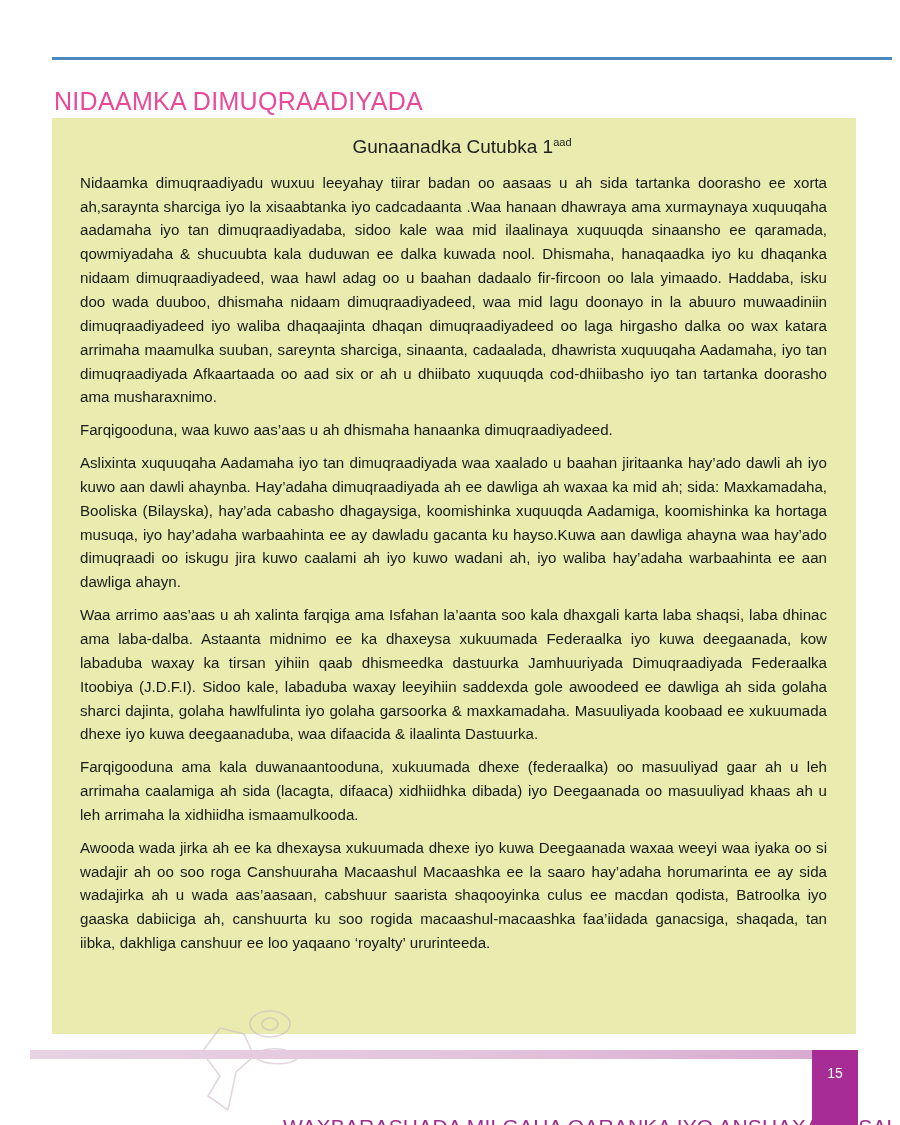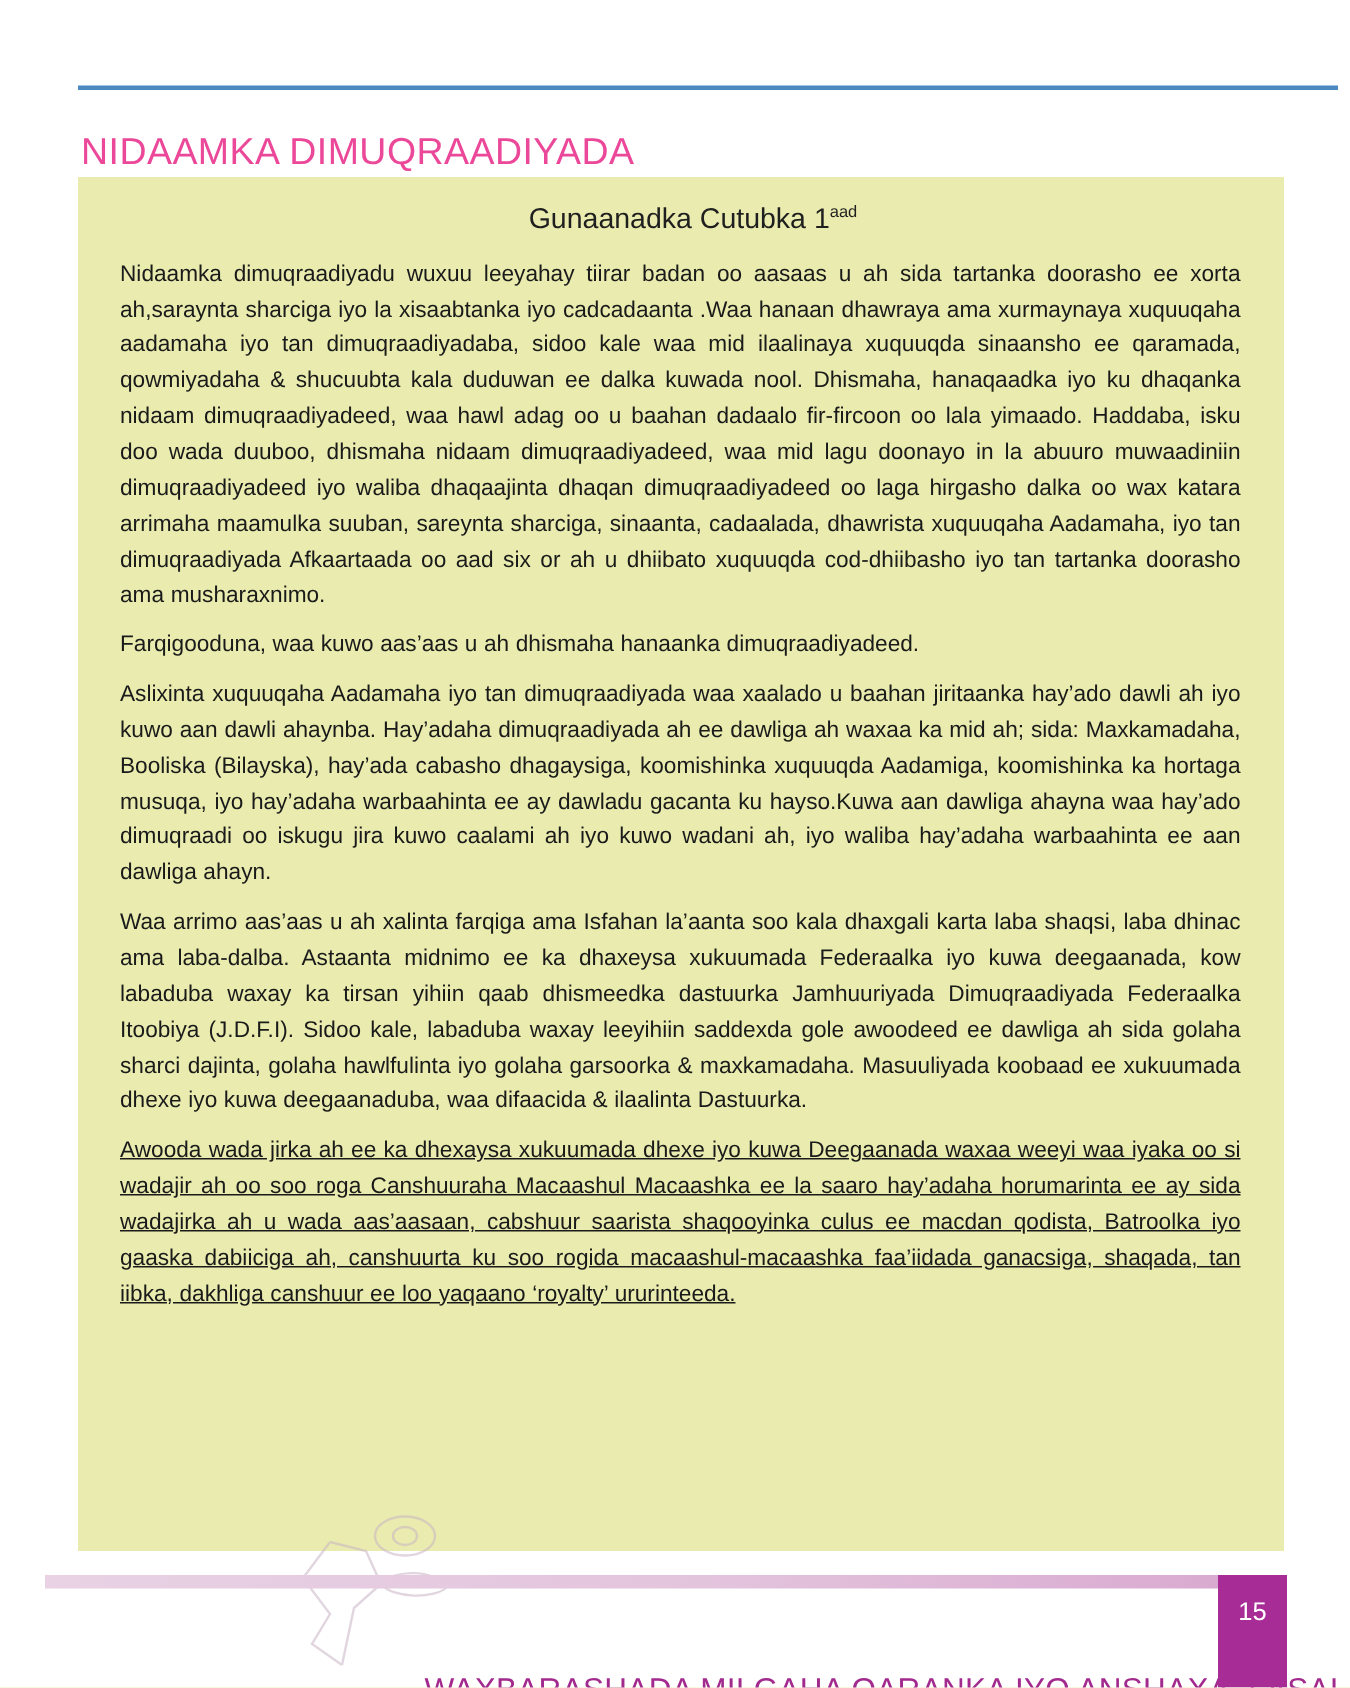--- a/index.html
+++ b/index.html
@@ -72,21 +72,21 @@
 
   .body-par {
     font-size: 15.1px;
     line-height: 1.58;
     color: #1a1a1a;
     text-align: justify;
     margin: 0 17px 9px 0;
     hyphens: manual;
     word-spacing: 0.2px;
   }
-  .body-par:last-child { margin-bottom: 0; text-decoration: underline; }
+  .body-par:last-child { margin-bottom: 0; }
 
   
   .watermark {
     position: absolute;
     left: 150px;
     top: 1000px;
     width: 200px;
     height: 130px;
     pointer-events: none;
     opacity: 0.55;
@@ -123,41 +123,42 @@
     left: 812px;
     top: 1050px;
     width: 46px;
     height: 75px;
     background: #a82c96;
   }
   .page-number-box span {
     display: block;
     text-align: center;
     color: #ffffff;
-    font-size: 17px;
+    font-size: 14px;
     margin-top: 15px;
   }
 </style>
 </head>
 <body>
 
 <div class="page">
 
   <div class="top-rule"></div>
 
   <h1 class="page-title">NIDAAMKA DIMUQRAADIYADA</h1>
 
   <section class="content-panel">
 
     <h2 class="panel-heading"><span>Gunaanadka Cutubka 1</span><sup>aad</sup></h2>
 
     <p class="body-par">Nidaamka dimuqraadiyadu wuxuu leeyahay tiirar badan oo aasaas u ah sida tartanka doorasho ee xorta ah,saraynta sharciga iyo la xisaabtanka iyo cadcadaanta .Waa hanaan dhawraya ama xurmaynaya xuquuqaha aadamaha iyo tan dimuqraadiyadaba, sidoo kale waa mid ilaalinaya xuquuqda sinaansho ee qaramada, qowmiyadaha &amp; shucuubta kala duduwan ee dalka kuwada nool. Dhismaha, hanaqaadka iyo ku dhaqanka nidaam dimuqraadiyadeed, waa hawl adag oo u baahan dadaalo fir-fircoon oo lala yimaado. Haddaba, isku doo wada duuboo, dhismaha nidaam dimuqraadiyadeed, waa mid lagu doonayo in la abuuro muwaadiniin dimuqraadiyadeed iyo waliba dhaqaajinta dhaqan dimuqraadiyadeed oo laga hirgasho dalka oo wax katara arrimaha maamulka suuban, sareynta sharciga, sinaanta, cadaalada, dhawrista xuquuqaha Aadamaha, iyo tan dimuqraadiyada Afkaartaada oo aad six or ah u dhiibato xuquuqda cod-dhiibasho iyo tan tartanka doorasho ama musharaxnimo.</p>
     <p class="body-par">Farqigooduna, waa kuwo aas’aas u ah dhismaha hanaanka dimuqraadiyadeed.</p>
     <p class="body-par">Aslixinta xuquuqaha Aadamaha iyo tan dimuqraadiyada waa xaalado u baahan jiritaanka hay’ado dawli ah iyo kuwo aan dawli ahaynba. Hay’adaha dimuqraadiyada ah ee dawliga ah waxaa ka mid ah; sida: Maxkamadaha, Booliska (Bilayska), hay’ada cabasho dhagaysiga, koomishinka xuquuqda Aadamiga, koomishinka ka hortaga musuqa, iyo hay’adaha warbaahinta ee ay dawladu gacanta ku hayso.Kuwa aan dawliga ahayna waa hay’ado dimuqraadi oo iskugu jira kuwo caalami ah iyo kuwo wadani ah, iyo waliba hay’adaha warbaahinta ee aan dawliga ahayn.</p>
     <p class="body-par">Waa arrimo aas’aas u ah xalinta farqiga ama Isfahan la’aanta soo kala dhaxgali karta laba shaqsi, laba dhinac ama laba-dalba. Astaanta midnimo ee ka dhaxeysa xukuumada Federaalka iyo kuwa deegaanada, kow labaduba waxay ka tirsan yihiin qaab dhismeedka dastuurka Jamhuuriyada Dimuqraadiyada Federaalka Itoobiya (J.D.F.I). Sidoo kale, labaduba waxay leeyihiin saddexda gole awoodeed ee dawliga ah sida golaha sharci dajinta, golaha hawlfulinta iyo golaha garsoorka &amp; maxkamadaha. Masuuliyada koobaad ee xukuumada dhexe iyo kuwa deegaanaduba, waa difaacida &amp; ilaalinta Dastuurka.</p>
+    <p class="body-par">Farqigooduna ama kala duwanaantooduna, xukuumada dhexe (federaalka) oo masuuliyad gaar ah u leh arrimaha caalamiga ah sida (lacagta, difaaca) xidhiidhka dibada) iyo Deegaanada oo masuuliyad khaas ah u leh arrimaha la xidhiidha ismaamulkooda.</p>
     <p class="body-par">Awooda wada jirka ah ee ka dhexaysa xukuumada dhexe iyo kuwa Deegaanada waxaa weeyi waa iyaka oo si wadajir ah oo soo roga Canshuuraha Macaashul Macaashka ee la saaro hay’adaha horumarinta ee ay sida wadajirka ah u wada aas’aasaan, cabshuur saarista shaqooyinka culus ee macdan qodista, Batroolka iyo gaaska dabiiciga ah, canshuurta ku soo rogida macaashul-macaashka faa’iidada ganacsiga, shaqada, tan iibka, dakhliga canshuur ee loo yaqaano ‘royalty’ ururinteeda.</p>
 
   </section>
 
   <svg class="watermark" viewBox="0 0 200 130">
     <g fill="none" stroke="#c9b5c5" stroke-width="1.6">
       <path d="M70 28 L52 52 L70 76 L58 96 L78 110"></path>
       <path d="M70 28 L94 34 L104 56 L86 72 L78 110"></path>
       <ellipse cx="120" cy="24" rx="20" ry="13"></ellipse>
       <ellipse cx="120" cy="24" rx="8" ry="6"></ellipse>

